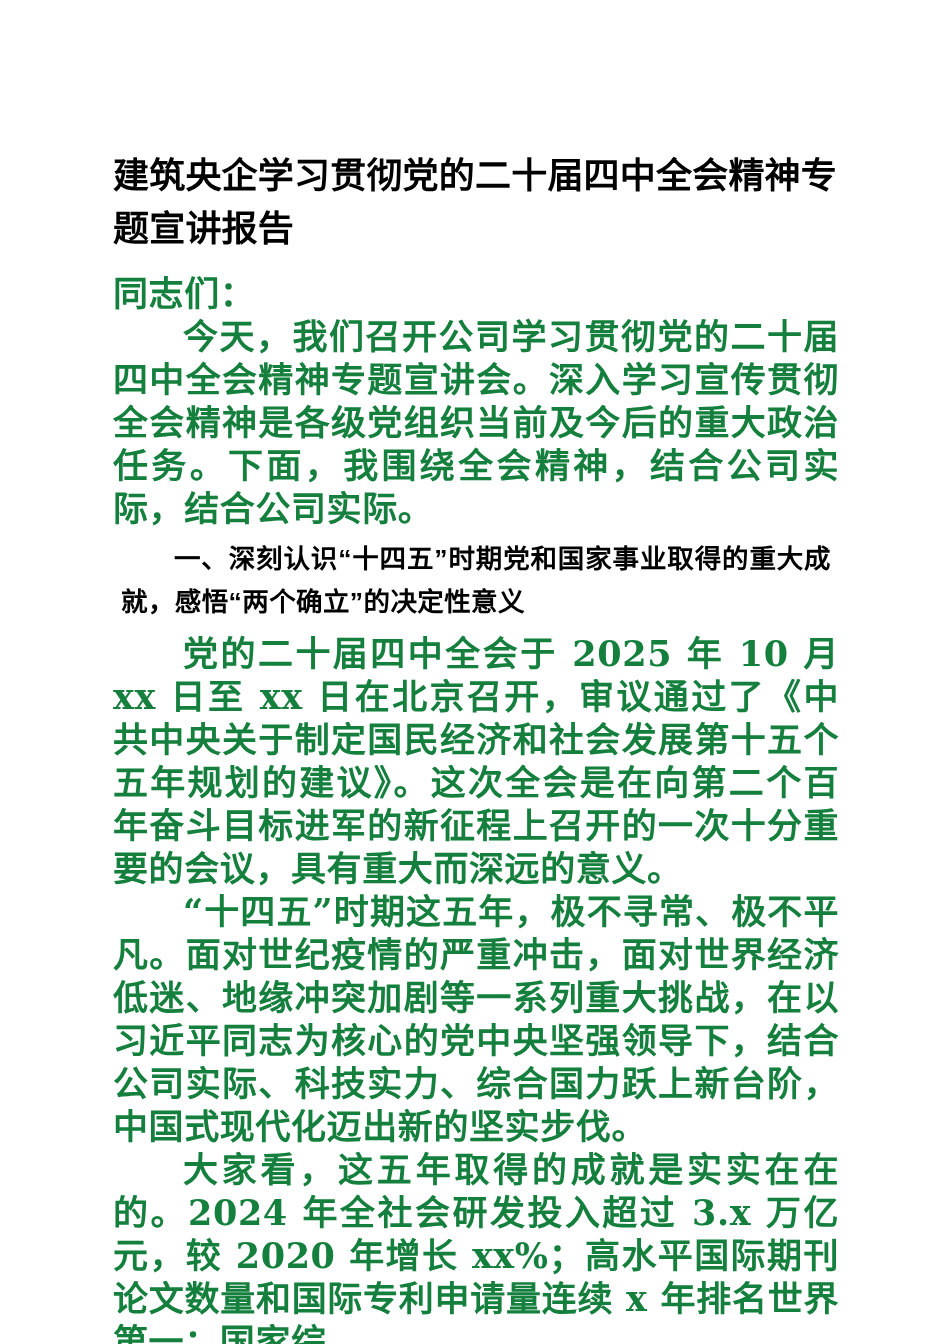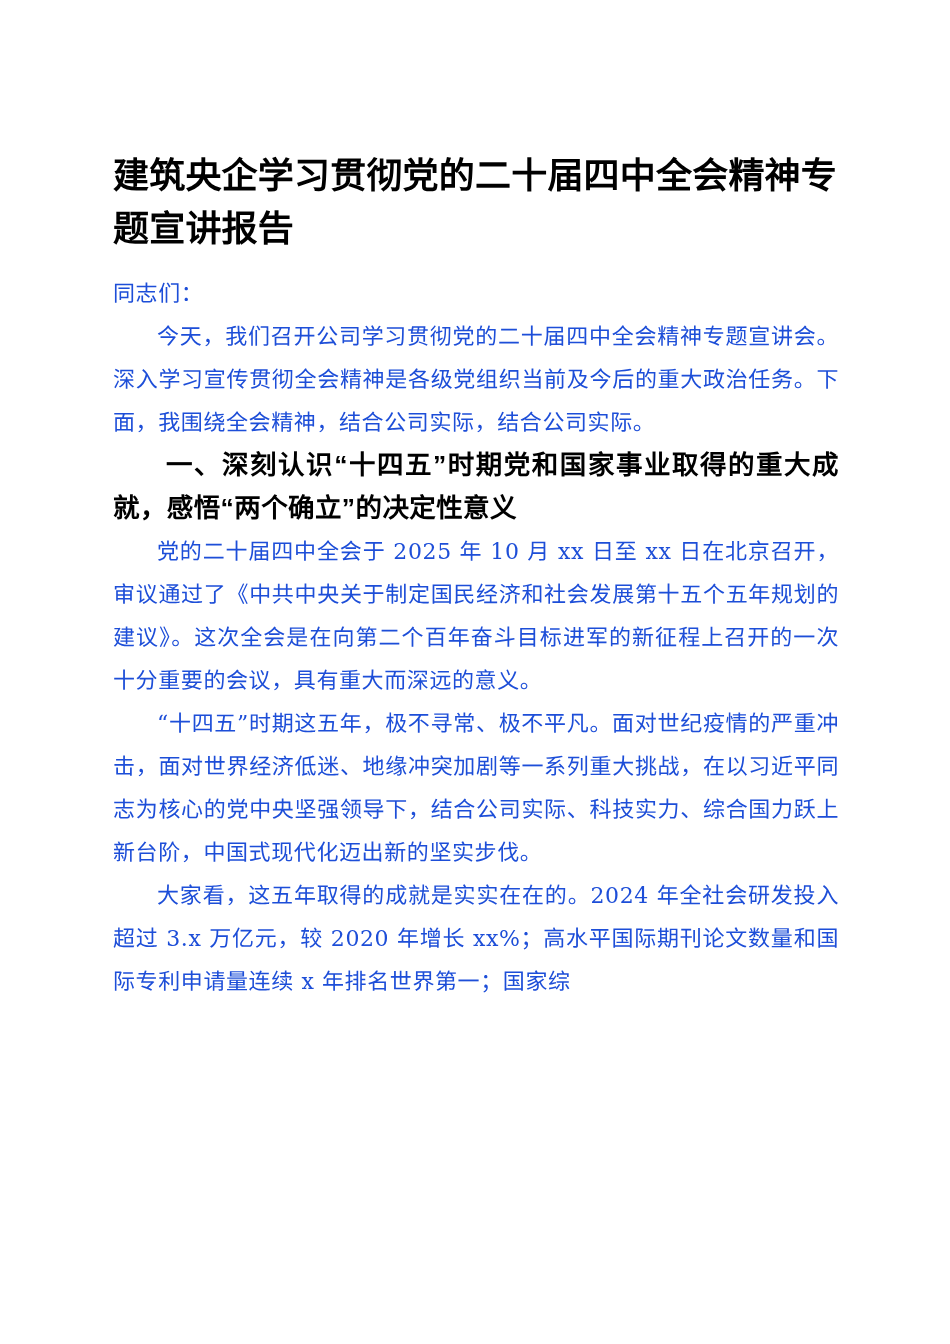--- a/index.html
+++ b/index.html
@@ -45,42 +45,42 @@
   
   #body-area {
     position: absolute;
     left: 113px;
     top: 272px;
     width: 726px;
   }
 
   .para {
     font-family: "DejaVu Serif", "Liberation Serif", serif;
-    font-size: 22px;
+    font-size: 35px;
     line-height: 43px;
-    color: #1d4ed8;
+    color: #15803d;
     margin: 0;
     text-align: justify;
     text-justify: inter-ideograph;
     letter-spacing: 0.6px;
-    font-weight: 400;
+    font-weight: 700;
   }
 
   .para.indent {
     text-indent: 2em;
   }
 
   
   .heading {
     font-family: "Liberation Sans", "DejaVu Sans", sans-serif;
     font-size: 26.5px;
     font-weight: 700;
     line-height: 43px;
     color: #000000;
-    margin: 0;
+    margin: 8px;
     text-align: justify;
     text-justify: inter-ideograph;
     text-indent: 2em;
     letter-spacing: 0.4px;
   }
 </style>
 </head>
 <body>
 
 <div id="page">

